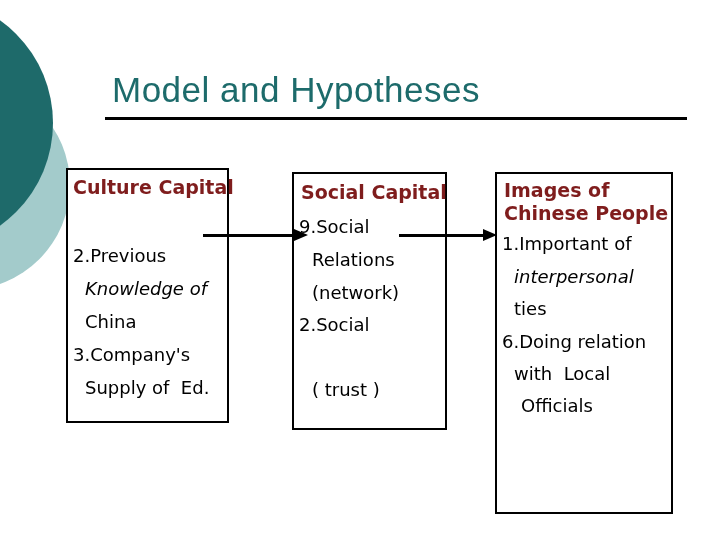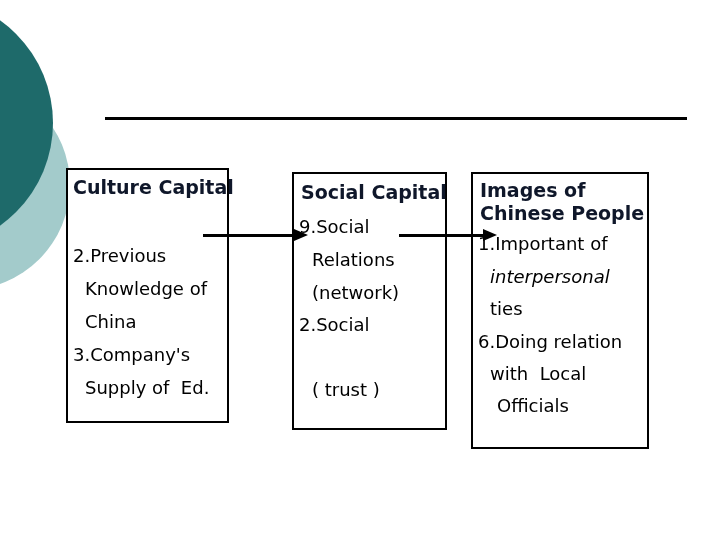--- a/index.html
+++ b/index.html
@@ -37,27 +37,27 @@
     background: #000000;
   }
   .dbox {
     position: absolute;
     background: #ffffff;
     border: 2px solid #000000;
     box-sizing: border-box;
   }
   .box-culture { left: 66px;  top: 168px; width: 163px; height: 255px; }
   .box-social  { left: 292px; top: 172px; width: 155px; height: 258px; }
-  .box-images  { left: 471px; top: 172px; width: 178px; height: 277px; }
+  .box-images  { left: 495px; top: 172px; width: 178px; height: 342px; }
   .box-header {
     position: absolute;
     font-weight: bold;
     font-size: 19px;
     line-height: 23px;
-    color: #0f172a;
+    color: #7f1d1d;
     white-space: pre;
   }
   .box-line {
     position: absolute;
     font-size: 18px;
     line-height: 22px;
     color: #000000;
     white-space: pre;
   }
   .arrow-line {
@@ -74,26 +74,27 @@
   }
 </style>
 </head>
 <body>
 
 <div class="slide">
 
   <div class="circle circle-light"></div>
   <div class="circle circle-dark"></div>
 
+  <div class="slide-title">Model and Hypotheses</div>
   <div class="title-underline"></div>
 
   <div class="dbox box-culture">
     <div class="box-header" style="top:6px; left:5px;">Culture Capital</div>
     <div class="box-line" style="top:75px;  left:5px;">2.Previous</div>
-    <div class="box-line" style="top:108px; left:17px;">Knowledge of</div>
+    <div class="box-line" style="top:108px; left:17px;font-style:italic;">Knowledge of</div>
     <div class="box-line" style="top:141px; left:17px;text-align:right;">China</div>
     <div class="box-line" style="top:174px; left:5px;">3.Company's</div>
     <div class="box-line" style="top:207px; left:17px;">Supply of  Ed.</div>
   </div>
 
   <div class="dbox box-social">
     <div class="box-header" style="top:7px; left:7px;">Social Capital</div>
     <div class="box-line" style="top:42px;  left:5px;">9.Social</div>
     <div class="box-line" style="top:75px;  left:18px;">Relations</div>
     <div class="box-line" style="top:108px; left:18px;">(network)</div>

